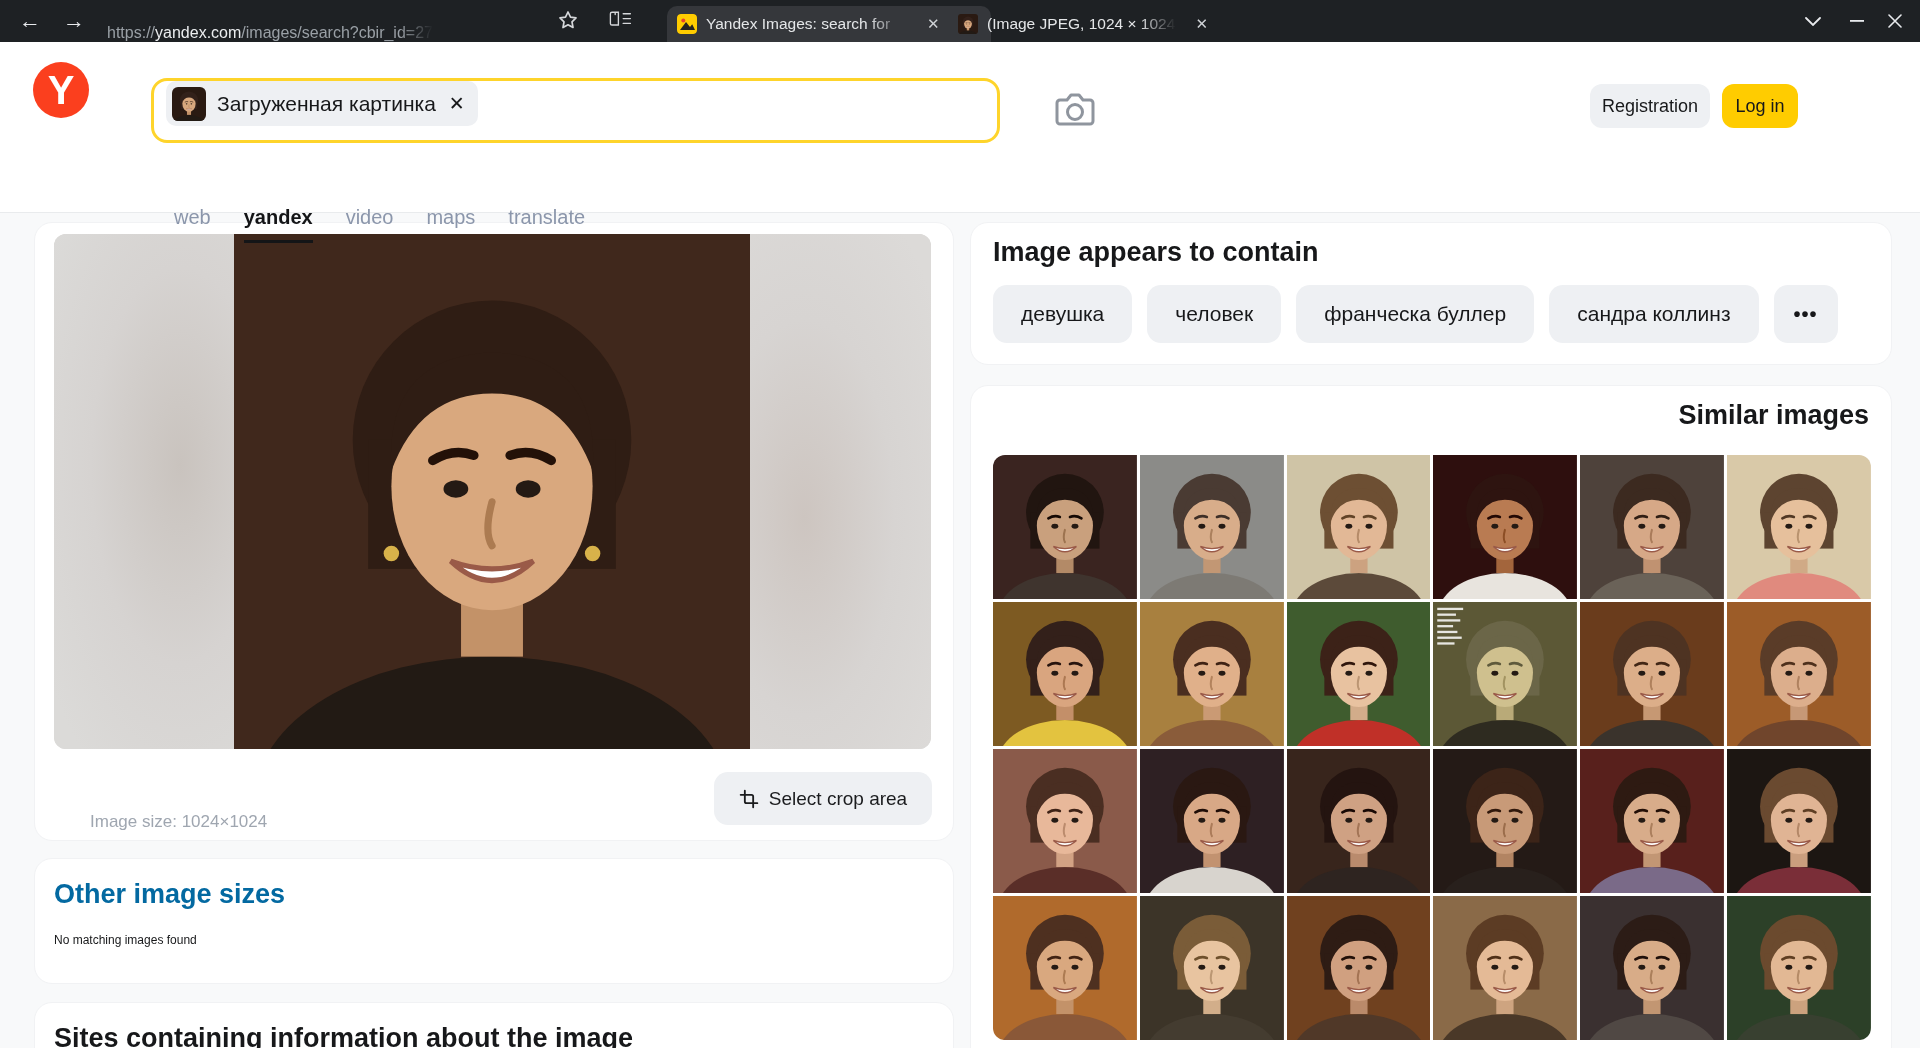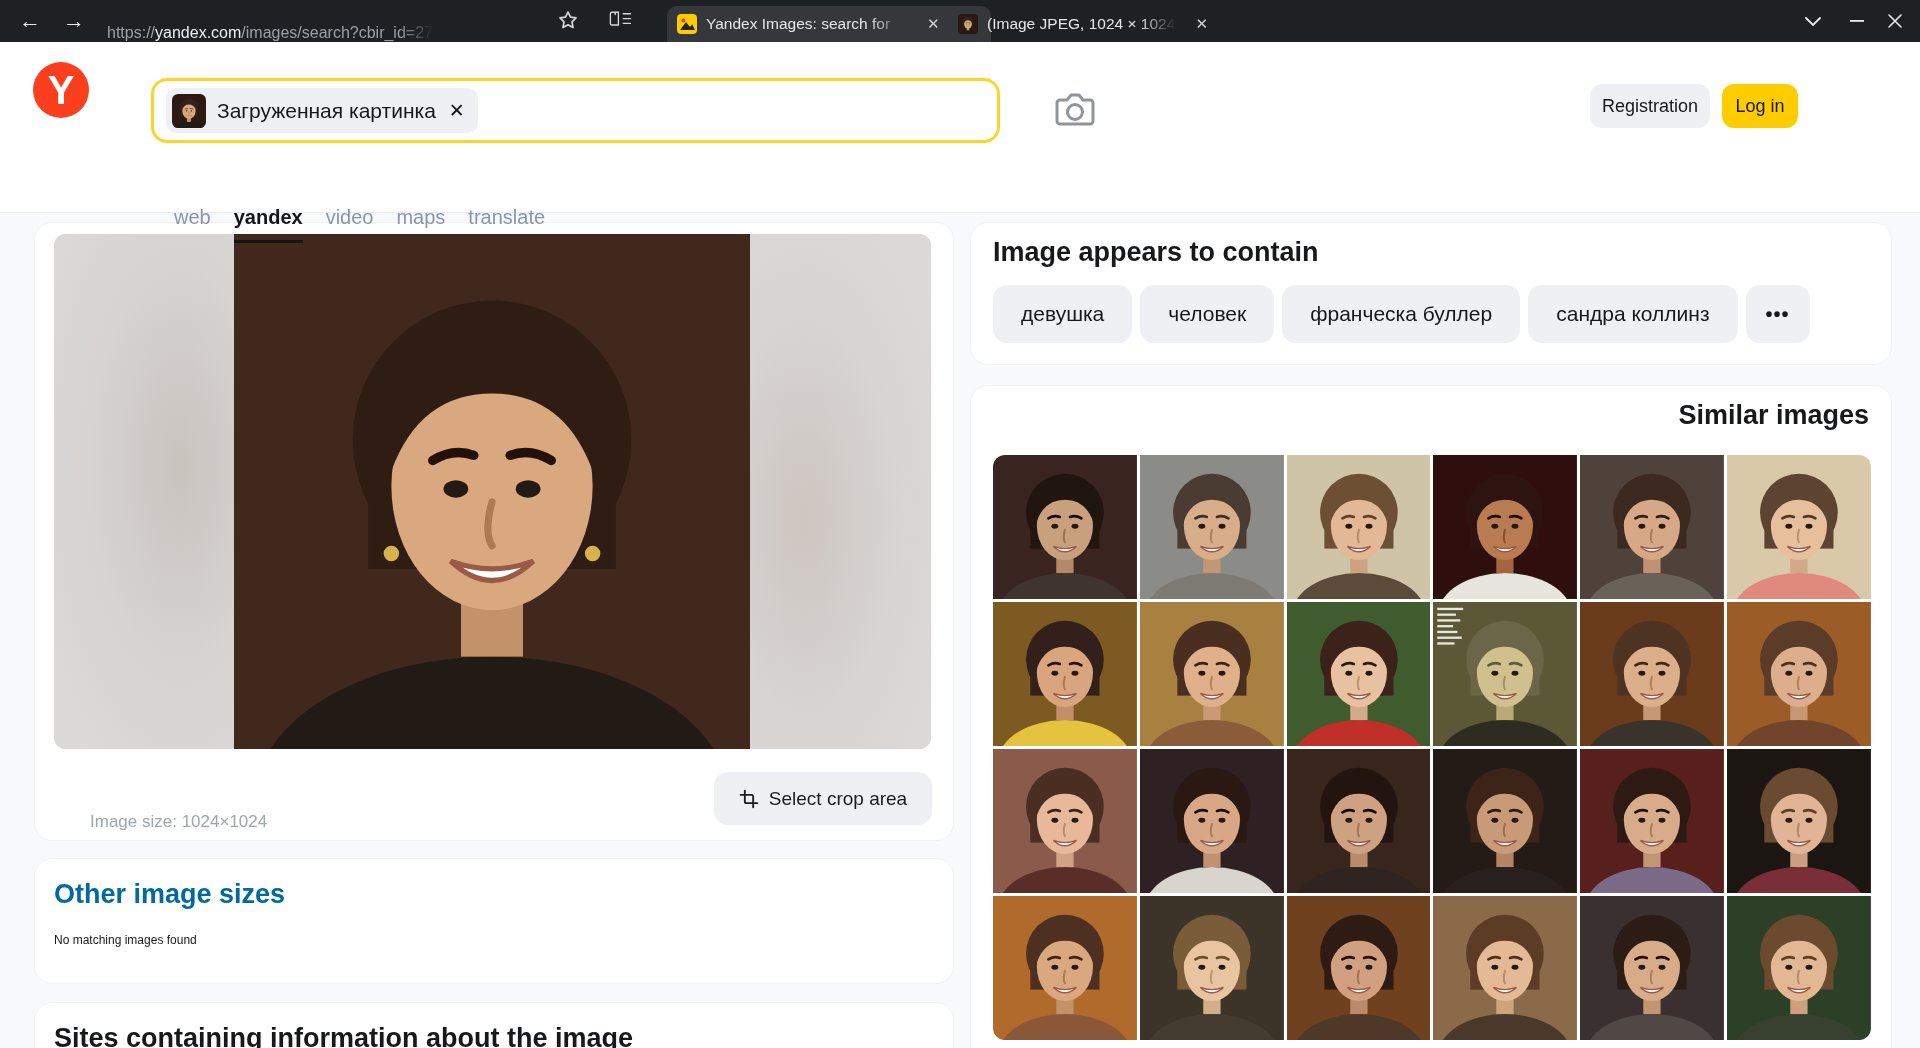--- a/index.html
+++ b/index.html
@@ -28,34 +28,34 @@
   .winctl { position:absolute; top:0; height:42px; width:34px; display:flex; align-items:center; justify-content:center; }
   .winctl svg { display:block; }
 
   
   .header { position:absolute; top:42px; left:0; width:1920px; height:171px; background:#ffffff;
             border-bottom:1px solid #e9ebed; z-index:20; }
   .logo { position:absolute; left:33px; top:20px; width:56px; height:56px; border-radius:50%;
           background:#fb3f1e; color:#fff; display:flex; align-items:center; justify-content:center;
           font-size:40px; font-weight:bold; cursor:pointer; }
   .searchbox { position:absolute; left:151px; top:36px; width:849px; height:65px; background:#fff;
-               border:3px solid #fed42b; border-radius:16px; display:flex; align-items:center; padding:14px 12px; }
+               border:3px solid #fed42b; border-radius:16px; display:flex; align-items:flex-end; padding:14px 12px; }
   .chip { display:flex; align-items:center; gap:11px; background:#eef0f3; border-radius:10px;
           height:45px; padding:0 13px 0 6px; }
   .chip-thumb { width:34px; height:34px; border-radius:6px; overflow:hidden; }
   .chip-thumb svg { display:block; width:100%; height:100%; }
   .chip-label { font-size:21px; color:#17181a; }
   .chip-close { font-size:19px; font-weight:bold; color:#17181a; cursor:pointer; margin-left:2px; }
   .camera-btn { position:absolute; left:1051px; top:44px; width:48px; height:48px; display:flex;
                 align-items:center; justify-content:center; cursor:pointer; }
   .hdr-btn { position:absolute; top:42px; height:44px; border-radius:12px; display:flex; align-items:center;
              justify-content:center; font-size:18px; color:#17181a; cursor:pointer; border:none; }
   .btn-reg { left:1590px; width:120px; background:#eef0f3; }
   .btn-login { left:1722px; width:76px; background:#fc0; }
-  .nav-tabs { position:absolute; left:174px; top:164px; display:flex; gap:23px; font-size:20px; }
+  .nav-tabs { position:absolute; left:174px; top:164px; display:flex; gap:33px; font-size:20px; }
   .nav-tab { color:#8b96ab; cursor:pointer; padding-bottom:11px; }
   .nav-tab.active { color:#141517; font-weight:bold; border-bottom:3px solid #141517; }
 
   
   .card { position:absolute; background:#fff; border:1px solid #f1f2f4; border-radius:18px; }
 
   
   .card-image { left:34px; top:222px; width:920px; height:619px; }
   .img-stage { position:absolute; left:19px; top:11px; width:877px; height:515px; border-radius:12px;
                overflow:hidden; background:#d8d6d4; }
@@ -75,21 +75,21 @@
   .card-other h2 { font-size:27px; font-weight:600; color:#0369a1; }
   .card-other p { margin-top:23px; font-size:12px; color:#17181a; }
 
   
   .card-sites { left:34px; top:1002px; width:920px; height:140px; padding:20px 19px; }
   .card-sites h2 { font-size:27px; font-weight:600; color:#17181a; }
 
   
   .card-contains { left:970px; top:222px; width:922px; height:143px; padding:14px 22px; }
   .card-contains h2 { font-size:27px; font-weight:600; color:#17181a; }
-  .tags { display:flex; gap:8px; margin-top:17px;align-items:flex-end; }
+  .tags { display:flex; gap:15px; margin-top:17px;align-items:flex-end; }
   .tag { height:58px; display:flex; align-items:center; padding:0 28px; background:#eef0f3;
          border-radius:14px; font-size:21px; color:#17181a; cursor:pointer; white-space:nowrap; }
   .tag.more { padding:0 20px; font-size:20px; letter-spacing:1px; font-weight:bold; }
 
   
   .card-similar { left:970px; top:385px; width:922px; height:700px; padding:14px 22px; }
   .card-similar h2 { font-size:27px; font-weight:600; color:#17181a;text-align:right; }
   .thumb-grid { margin-top:24px; width:878px; display:grid; grid-template-columns:repeat(6,1fr);
                 grid-auto-rows:144px; gap:3px; border-radius:12px; overflow:hidden; }
   .thumb { overflow:hidden; cursor:pointer; }

